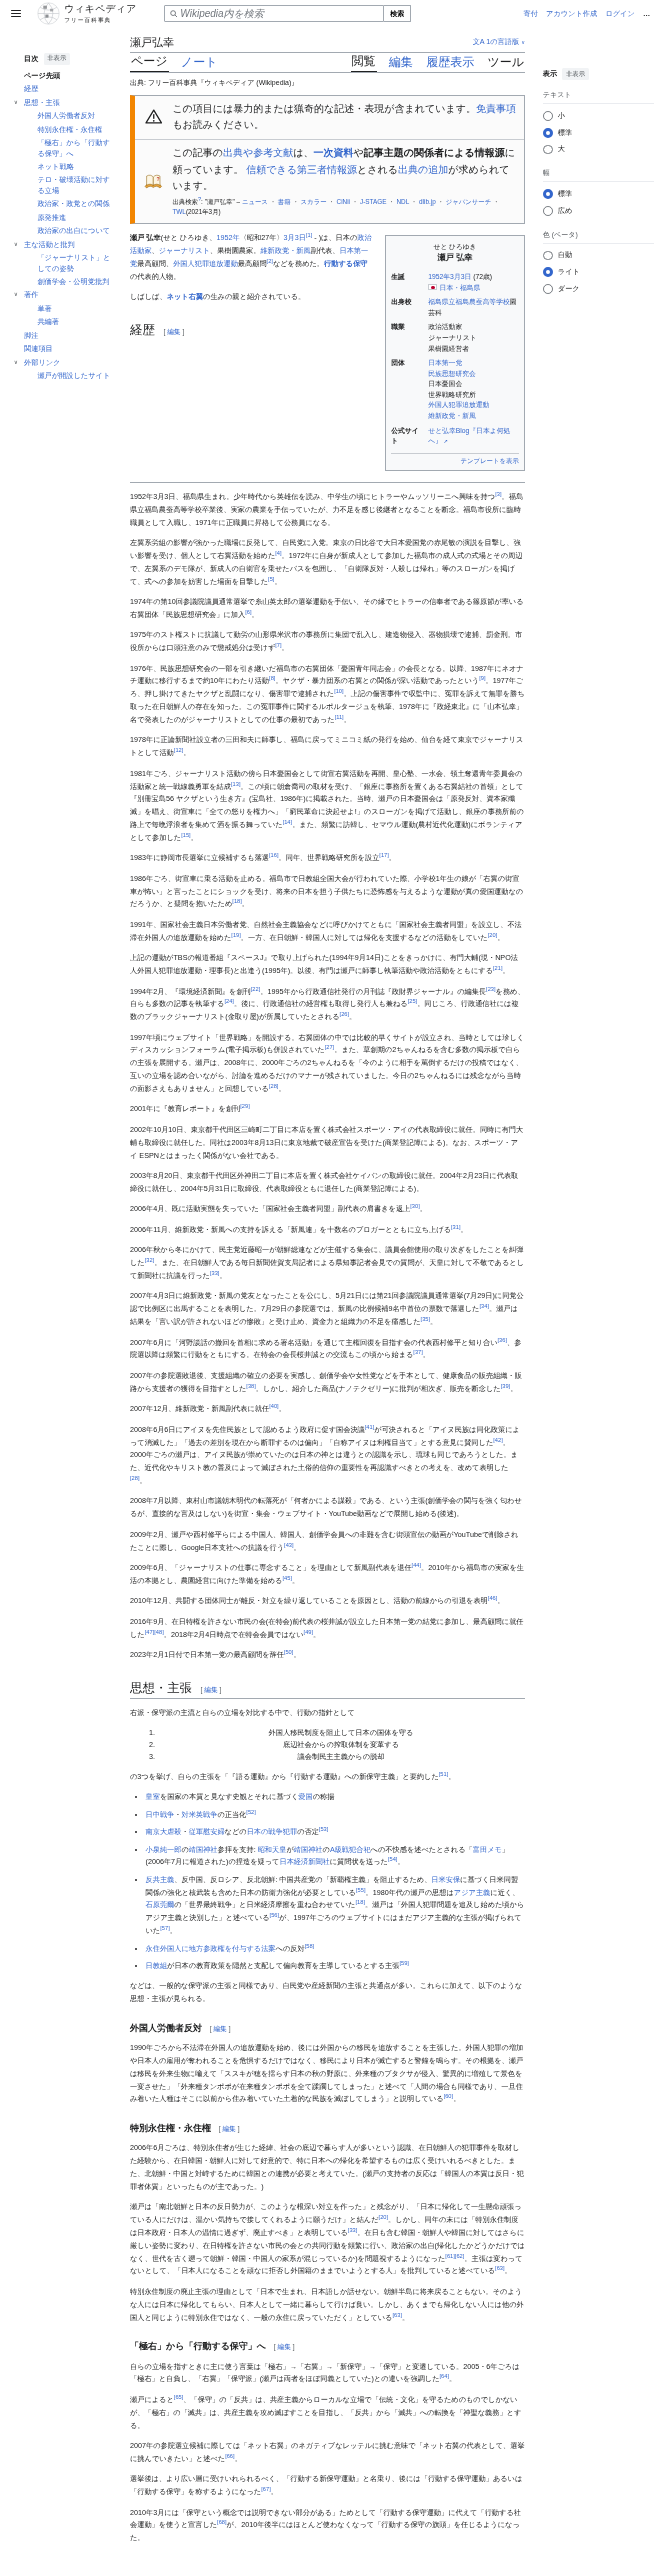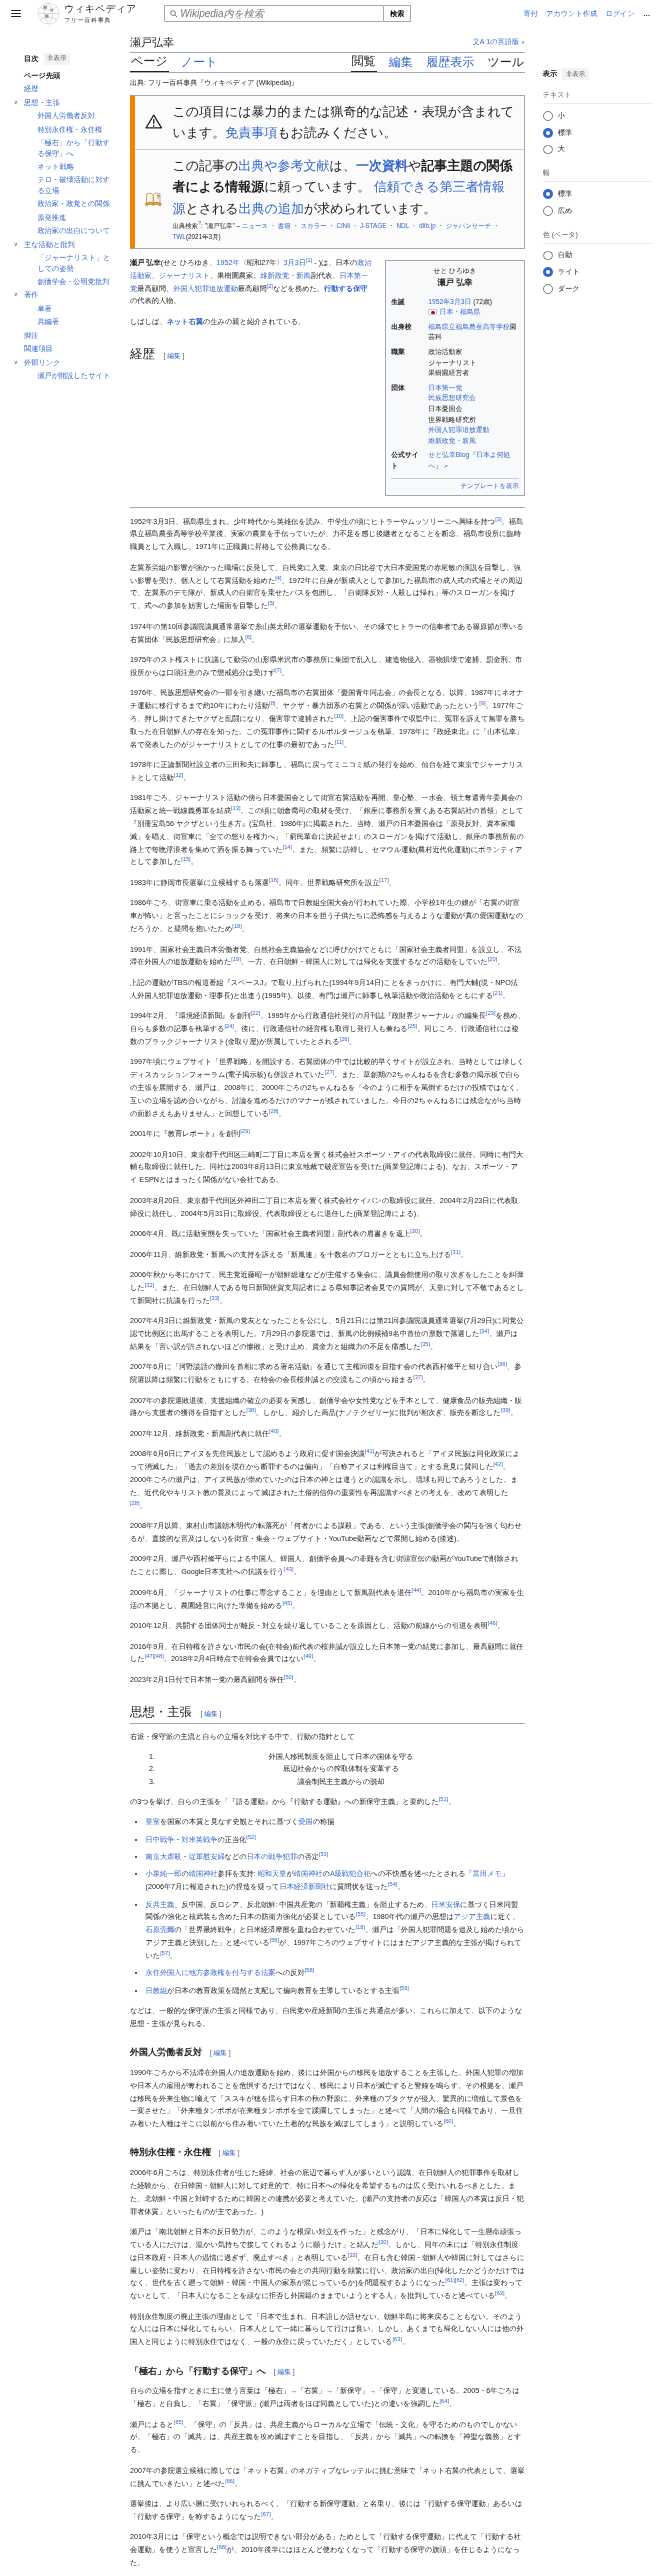--- a/index.html
+++ b/index.html
@@ -56,21 +56,21 @@
   .tab-right .tab { margin-right: 0; margin-left: 11.3px; }
   .tab.tools { color: #202122; }
   .site-note { font-size: 7px; margin: 5.2px 0 2.1px; }
 
   
   .ambox { border: 0.5px solid #a2a9b1; border-left: 5.2px solid #f28500; background: #fbfbfb;
            margin: 6.2px 0 8.2px 0; }
   .ambox-row { display: flex; align-items: center; gap: 7.2px; padding: 5.2px 7.2px; }
   .ambox-row + .ambox-row { border-top: 0.5px solid #c8ccd1; }
   .ambox-icon { flex: 0 0 23px; display: flex; justify-content: center; }
-  .ambox-text { font-size: 13px; line-height: 1.65; }
+  .ambox-text { font-size: 10px; line-height: 1.65; }
   .ambox-small { font-size: 6.4px; margin-top: 2.1px; }
   .section-ambox { margin: 7.2px 0 9.3px 0; width: 330px; }
 
   
   .infobox { float: right; width: 140px; margin: 3.1px 0 9.3px 11.3px; border: 0.5px solid #a2a9b1;
              background: #f8f9fa; font-size: 6.8px; line-height: 1.55; padding: 3.1px 5.2px 4.1px; }
   .infobox-kana { text-align: center; font-size: 6.7px; margin-top: 2.1px; }
   .infobox-name { text-align: center; font-size: 8.2px; font-weight: bold; margin-bottom: 5.2px; }
   .infobox table { width: 100%; border-collapse: collapse; }
   .infobox th { text-align: left; vertical-align: top; font-weight: bold; width: 37px; padding: 2.1px 3.1px 2.1px 0; }

